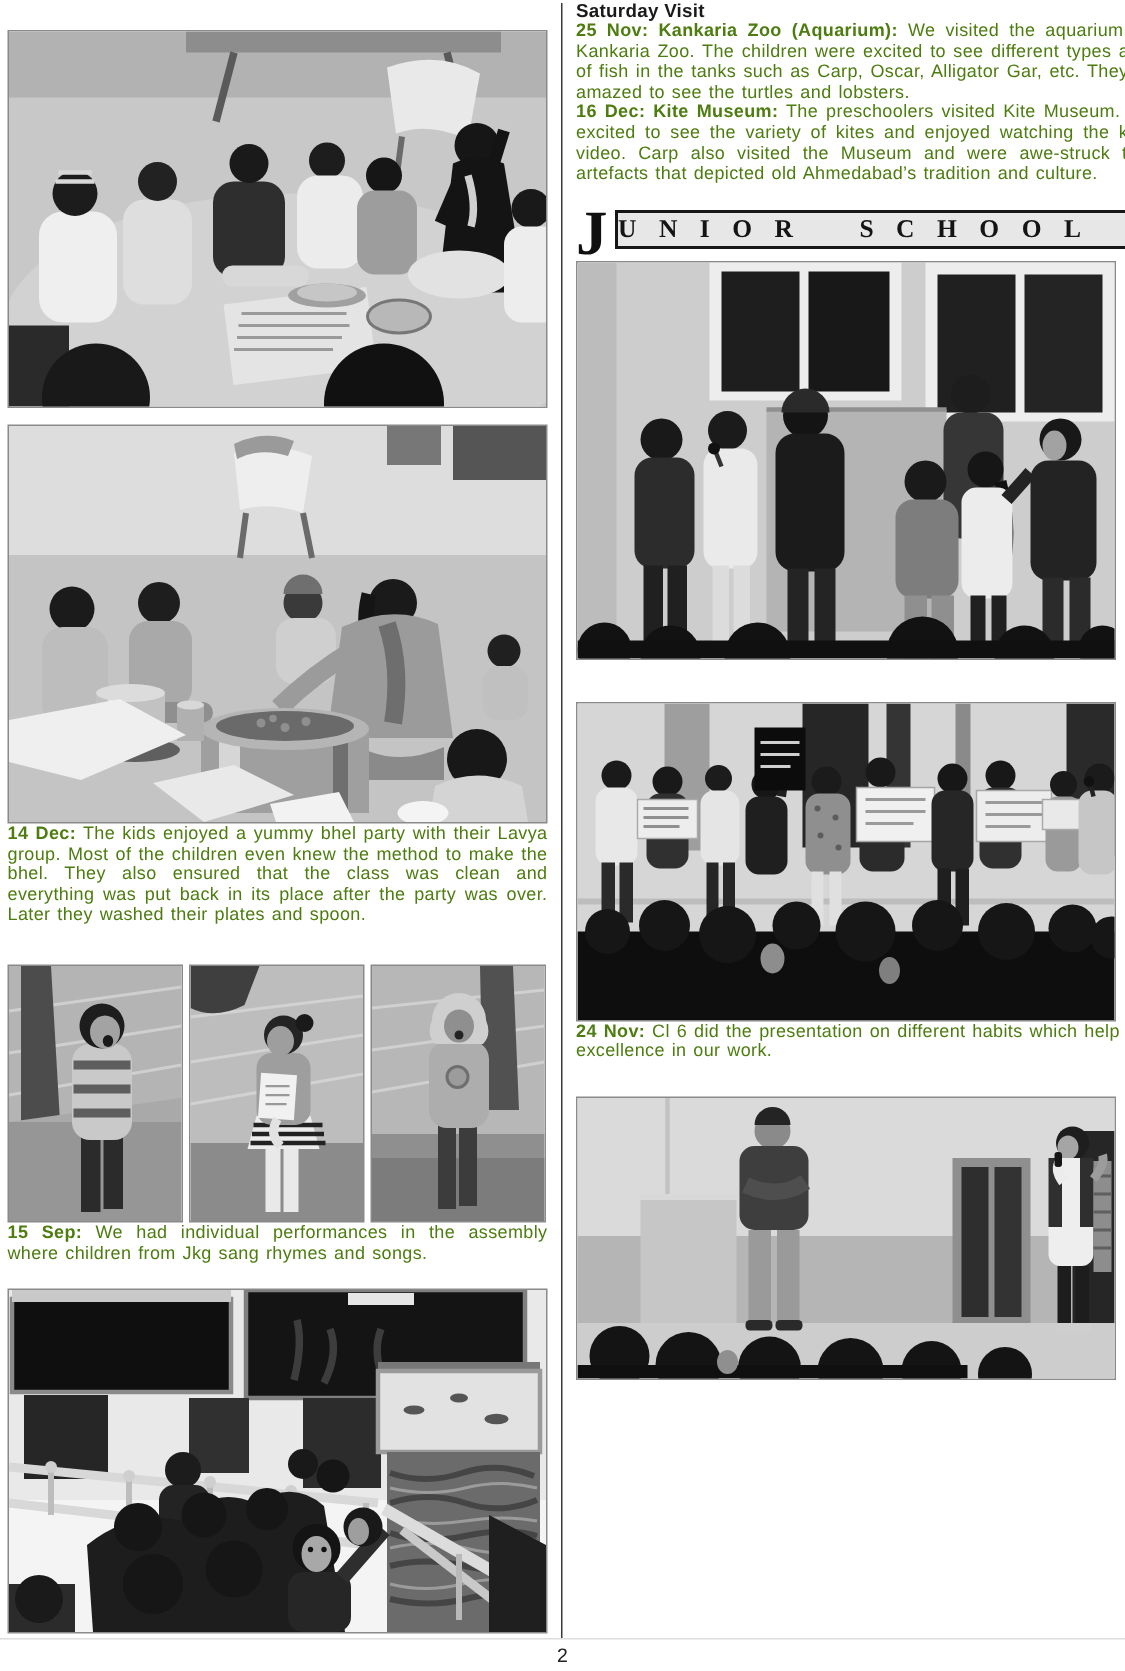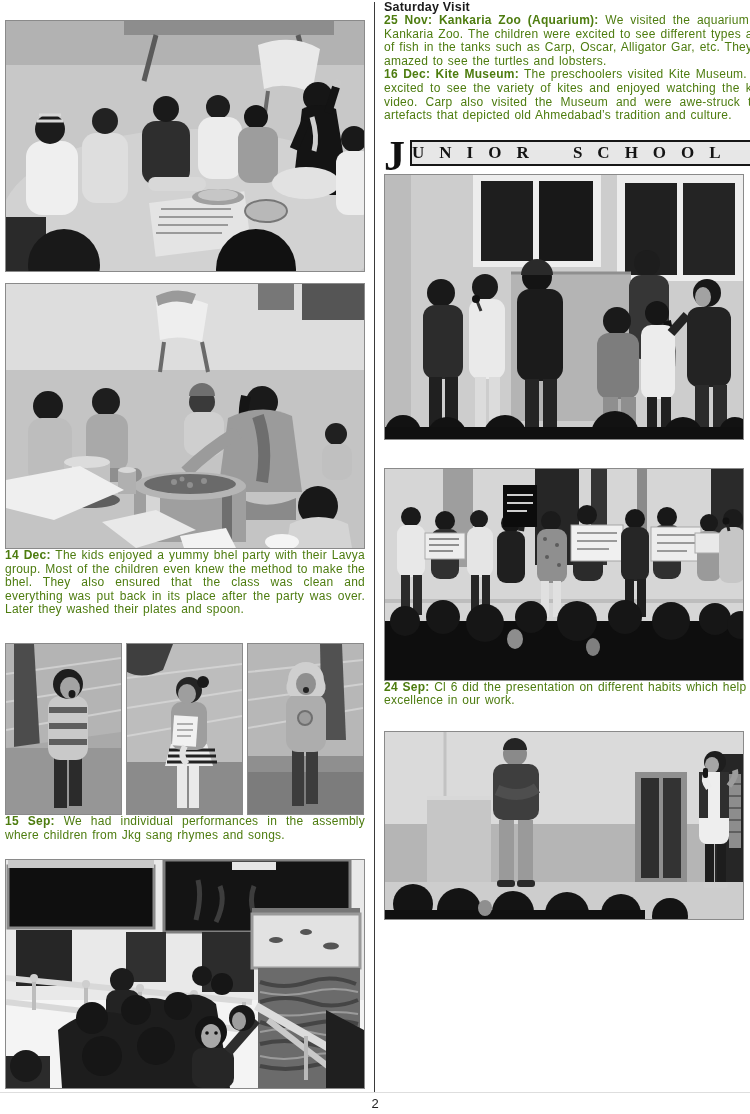--- a/index.html
+++ b/index.html
@@ -471,21 +471,21 @@
         <circle cx="192" cy="152" r="20"></circle>
         <circle cx="240" cy="148" r="17"></circle>
         <circle cx="286" cy="152" r="19"></circle>
         <circle cx="330" cy="150" r="16"></circle>
         <circle cx="356" cy="156" r="14"></circle>
       </g>
     <ellipse cx="130" cy="170" rx="8" ry="10" fill="#8d8d8d"></ellipse>
     <ellipse cx="208" cy="178" rx="7" ry="9" fill="#7f7f7f"></ellipse>
   </svg>
 
-  <p class="caption cap-24"><b class="lead">24 Sep:</b> <span>Cl 6 did the presentation on different habits which help us to bring excellence in our work.</span></p>
+  <p class="caption cap-24"><b class="lead">24 Nov:</b> <span>Cl 6 did the presentation on different habits which help us to bring excellence in our work.</span></p>
 
   <svg class="photo photo-f" width="358" height="187" viewBox="0 0 358 187">
     <rect width="358" height="187" fill="#dadada"></rect>
     <rect y="92" width="358" height="58" fill="#b5b5b5"></rect>
     <rect y="150" width="358" height="37" fill="#cdcdcd"></rect>
     <rect x="42" y="64" width="64" height="8" fill="#d8d8d8"></rect>
     <rect x="42" y="68" width="64" height="82" fill="#c6c6c6"></rect>
     <path d="M60 0 V64" stroke="#c2c2c2" stroke-width="3"></path>
     <rect x="250" y="40" width="52" height="110" fill="#8f8f8f"></rect>
     <rect x="256" y="46" width="18" height="100" fill="#2e2e2e"></rect>

